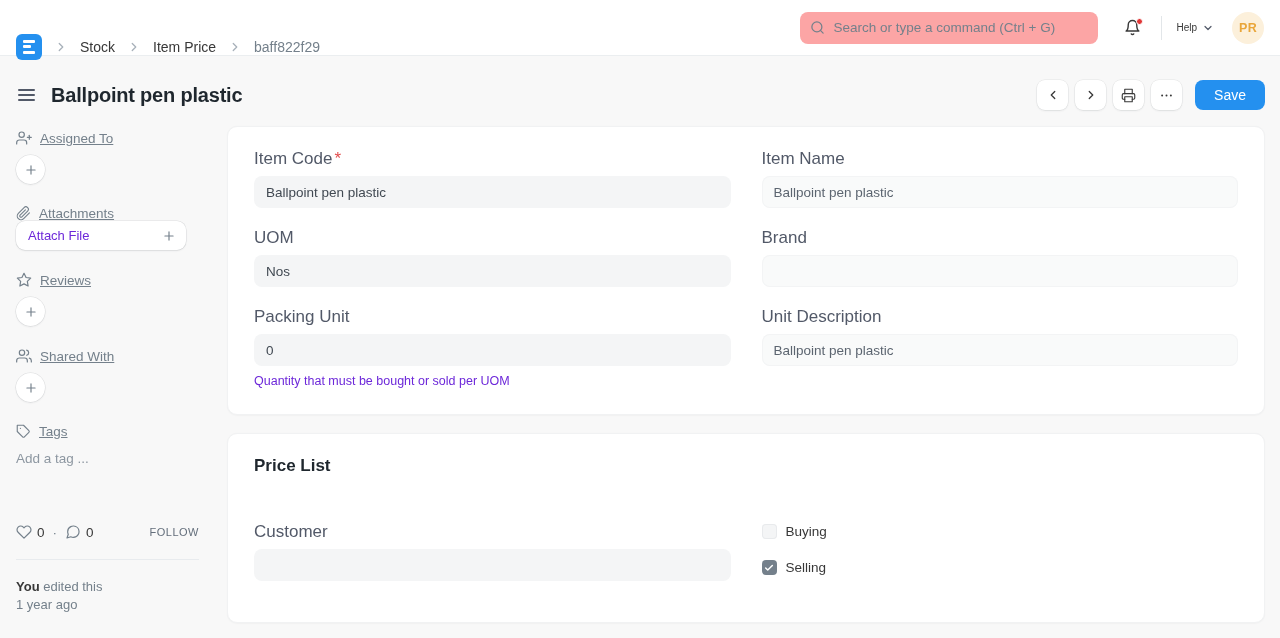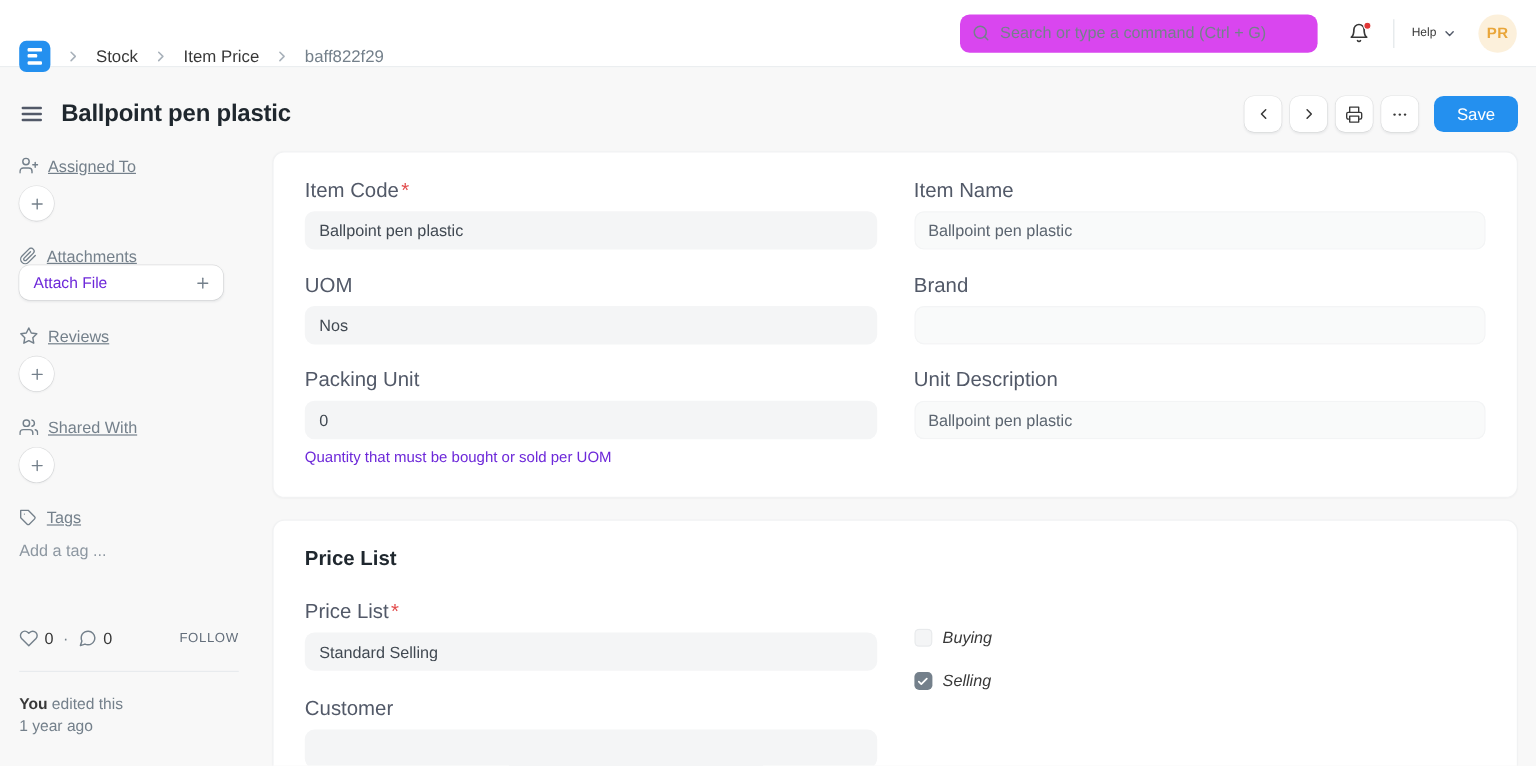--- a/index.html
+++ b/index.html
@@ -24,21 +24,21 @@
   }
   .logo .bar { height:3px; background:#fff; border-radius:1px; }
   .logo .bar.b1 { width:12px; }
   .logo .bar.b2 { width:8px; align-self:flex-start; margin-left:7px; }
   .logo .bar.b3 { width:12px; }
   .crumb-sep { color:#a8b1ba; display:flex; align-items:center; padding:0 2px; }
   .crumb { font-size:14px; color:#383838; cursor:pointer; }
   .crumb.muted { color:#74808b; }
   .nav-right { display:flex; align-items:center; }
   .search-box {
-    width:298px; height:32px; background:#d946ef; border-radius:8px;
+    width:298px; height:32px; background:#fca5a5; border-radius:8px;
     display:flex; align-items:center; padding:0 10px; gap:8px; margin-right:22px;
     cursor:text;
   }
   .search-box svg { color:#74808b; }
   .search-box input {
     border:none; outline:none; background:transparent; flex:1;
     font-family:inherit; font-size:13.5px; color:#383838;
   }
   .search-box input::placeholder { color:#74808b; }
   .bell-wrap { position:relative; padding:4px; cursor:pointer; color:#383838; }
@@ -126,21 +126,21 @@
   .field input {
     width:100%; height:32px; border:none; border-radius:8px;
     background:#f4f5f6; padding:0 12px; font-family:inherit;
     font-size:13.5px; color:#414952; outline:none;
   }
   .field.readonly input { background:#f9fafa; box-shadow:0 0 0 1px #f3f4f5 inset; color:#5c6570; }
   .help-text { margin-top:8px; font-size:12.5px; color:#6d28d9; }
   .section-heading { font-size:17px; font-weight:700; color:#1f272e; margin-bottom:24px; }
 
   .check-col { padding-top:24px; }
-  .check-row { display:flex; align-items:center; gap:9px; margin-bottom:21px; cursor:pointer;font-style:italic; }
+  .check-row { display:flex; align-items:center; gap:9px; margin-bottom:21px; cursor:pointer; }
   .checkbox {
     width:15px; height:15px; border-radius:4px; background:#f4f5f6;
     box-shadow:0 0 0 1px #e8eaec inset; display:flex; align-items:center; justify-content:center;
     color:#fff;
   }
   .checkbox svg { display:none; }
   .checkbox.checked { background:#74808b; box-shadow:none; }
   .checkbox.checked svg { display:block; }
   .check-label { font-size:13.5px; color:#383838; }
 </style>
@@ -400,26 +400,20 @@
           <div class="field-label">Unit Description</div>
           <input type="text" readonly="" value="Ballpoint pen plastic" style="">
         </div>
       </div>
     </section>
 
     <section class="card">
       <h2 class="section-heading">Price List</h2>
       <div class="form-grid">
         <div>
-          <div class="field">
-            <div class="field-label">
-              <span>Price List</span><span class="req">*</span>
-            </div>
-            <input type="text" readonly="" value="Standard Selling" style="">
-          </div>
           <div class="field" style="margin-top:22px;">
             <div class="field-label">Customer</div>
             <input type="text" readonly="" value="" style="">
           </div>
         </div>
         <div class="check-col">
           <div class="check-row">
             <span class="checkbox">
               
             </span>

